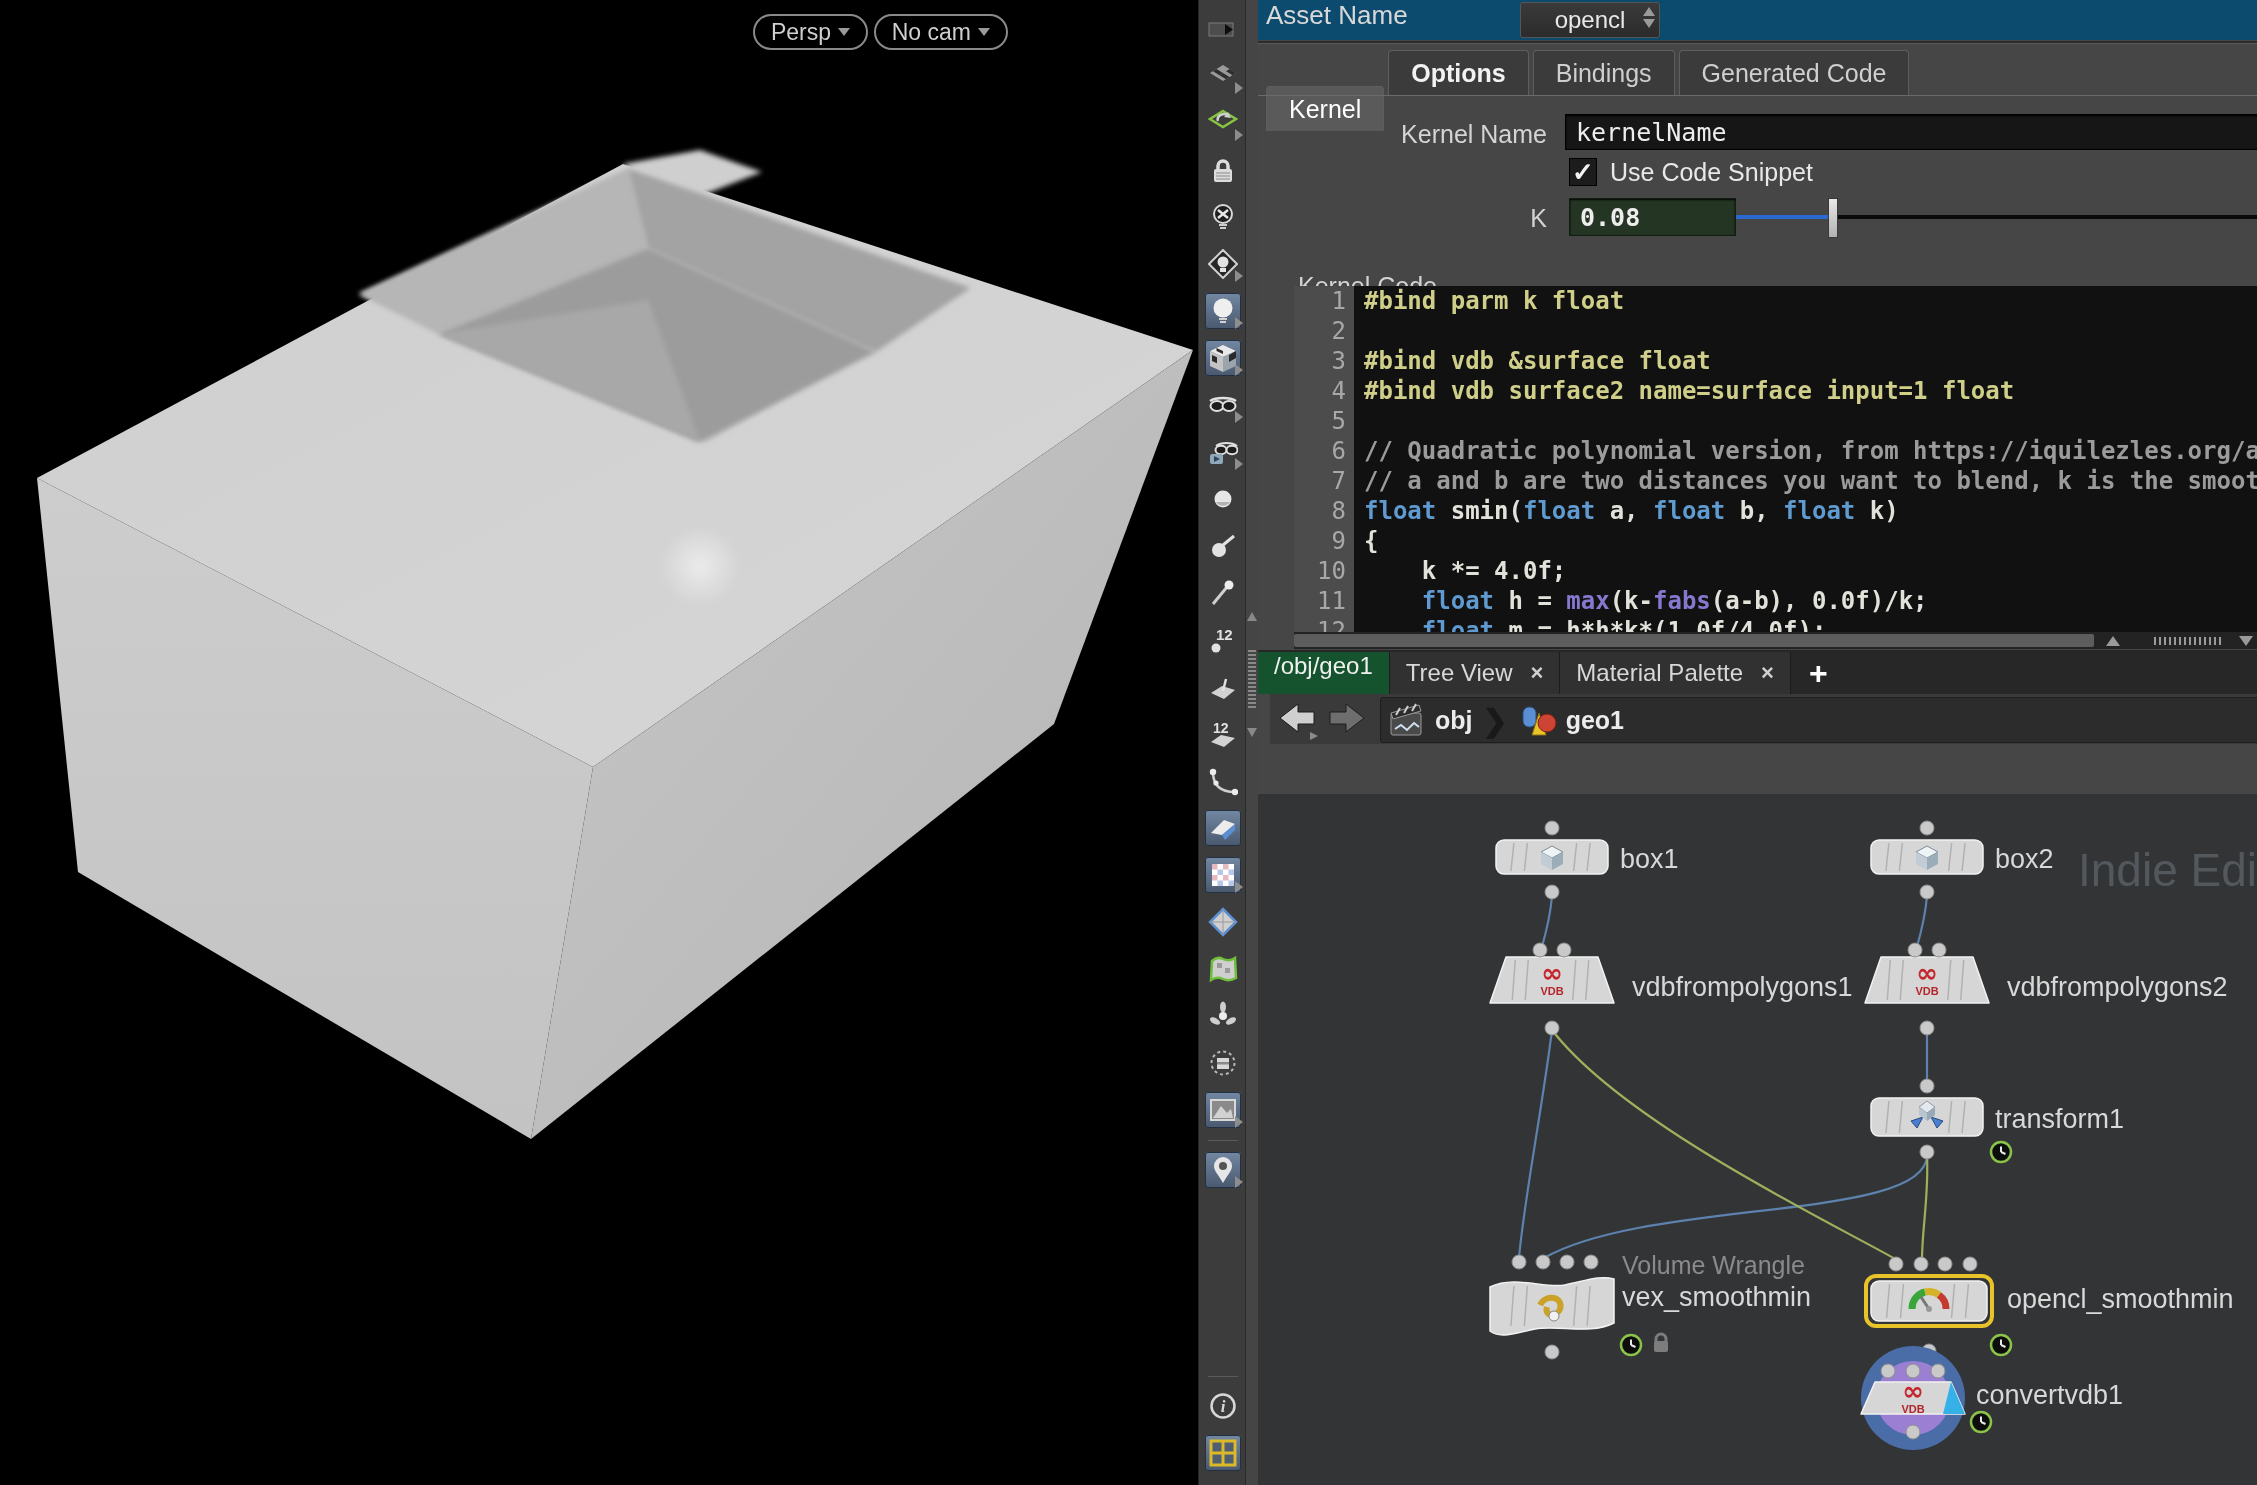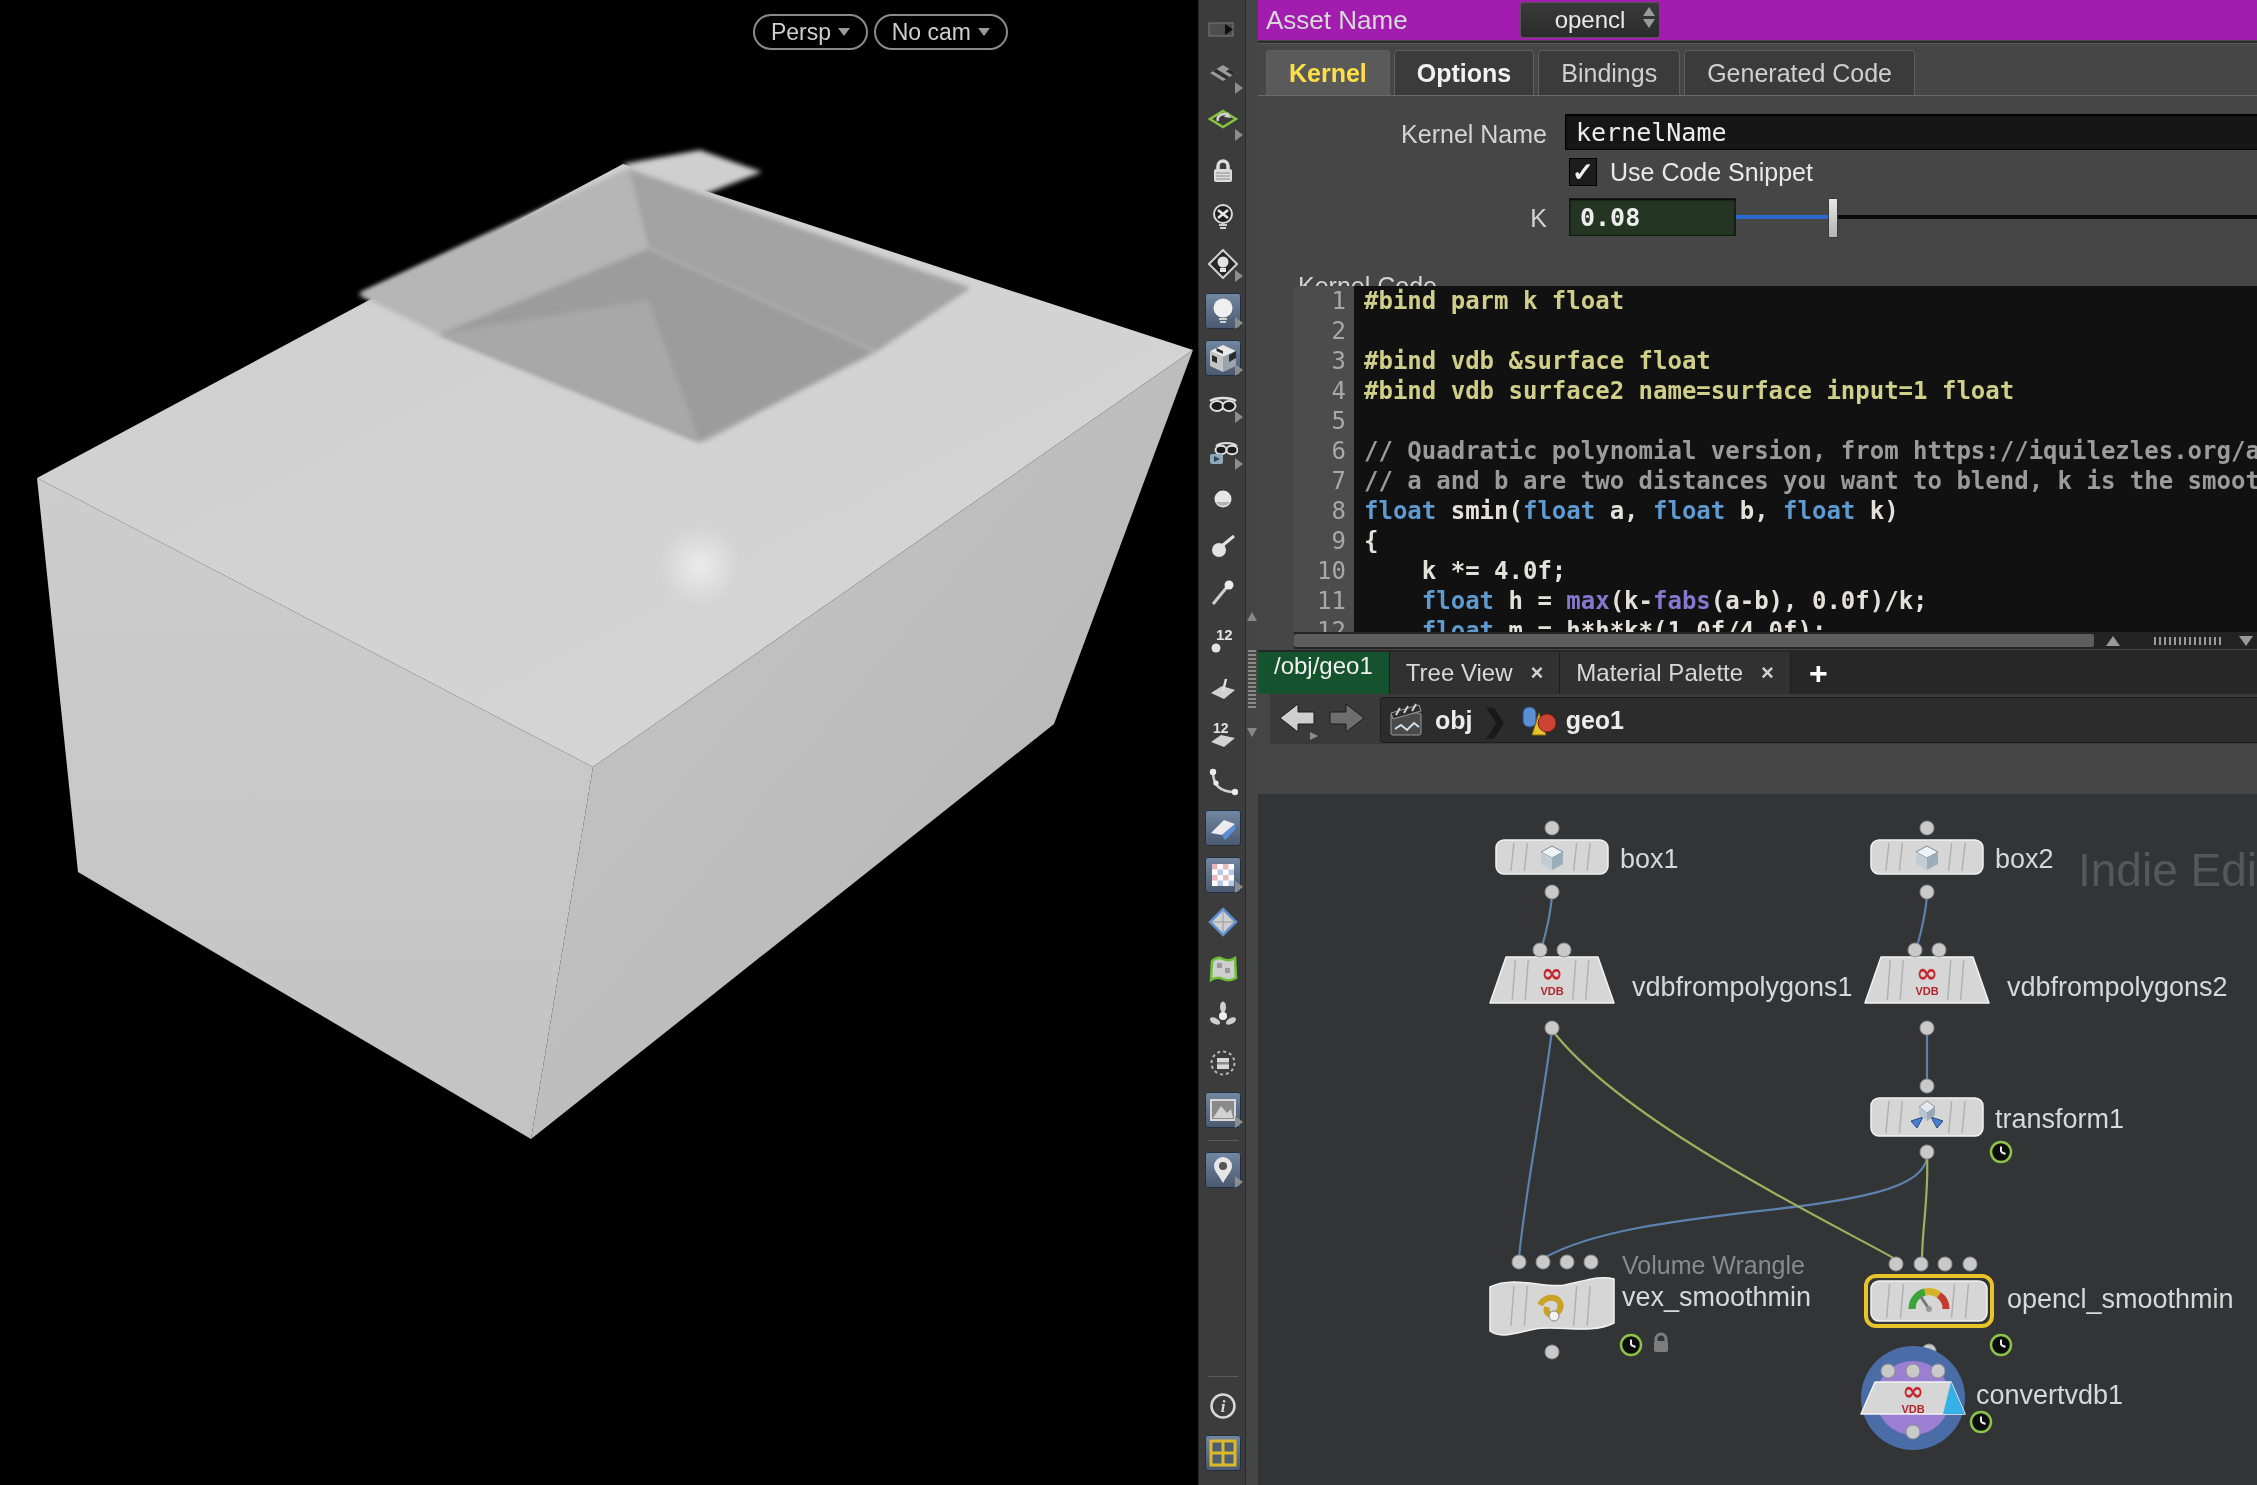--- a/index.html
+++ b/index.html
@@ -21,33 +21,33 @@
   .tsep{width:30px;height:1px;background:#5a5a5a;margin-top:12px;}
   .tgap{height:176px;}
   
   #vsplit{left:1245px;top:0;width:13px;height:1485px;background:#454545;border-left:1px solid #2a2a2a;}
   #vsplit .grip{position:absolute;left:2px;top:648px;width:8px;height:60px;
      background:repeating-linear-gradient(#454545 0 2px,#8a8a8a 2px 4px);}
   #vsplit .tri-up{position:absolute;left:1px;top:612px;width:0;height:0;border-left:5px solid transparent;border-right:5px solid transparent;border-bottom:9px solid #888;}
   #vsplit .tri-dn{position:absolute;left:1px;top:728px;width:0;height:0;border-left:5px solid transparent;border-right:5px solid transparent;border-top:9px solid #888;}
   
   #rightpanel{left:1258px;top:0;width:999px;height:1485px;background:#464646;}
-  #assetrow{left:0;top:0;width:999px;height:40px;background:#a21caf;display:flex;align-items:center;}
+  #assetrow{left:0;top:0;width:999px;height:40px;background:#0c4a6e;display:flex;align-items:flex-start;}
   #assetrow .lbl{font-size:26px;color:#d8d8d8;margin-left:8px;}
   #assetdd{position:absolute;left:262px;top:2px;width:138px;height:34px;background:linear-gradient(#3a3a3a,#2b2b2b);
      border:1px solid #555;border-radius:3px;display:flex;align-items:center;justify-content:center;font-size:24px;color:#e8e8e8;}
   #assetdd .arrows{position:absolute;right:4px;top:4px;display:flex;flex-direction:column;gap:3px;}
   #assetdd .au{width:0;height:0;border-left:6px solid transparent;border-right:6px solid transparent;border-bottom:9px solid #9a9a9a;}
   #assetdd .ad{width:0;height:0;border-left:6px solid transparent;border-right:6px solid transparent;border-top:9px solid #9a9a9a;}
   #sepline{left:0;top:41px;width:999px;height:2px;background:#2c2c2c;border-bottom:1px solid #5a5a5a;}
   #ptabs{left:8px;top:50px;height:46px;display:flex;gap:4px;}
   .ptab{height:44px;padding:0 22px;display:flex;align-items:center;font-size:25px;color:#cfcfcf;
         background:#3b3b3b;border:1px solid #5e5e5e;border-bottom:none;border-radius:4px 4px 0 0;}
   .ptab.bold{font-weight:bold;color:#f2f2f2;}
-  .ptab.active{background:#5a5a5a;color:#fde047;font-weight:bold;}
+  .ptab.active{background:#5a5a5a;color:#ffffff;font-weight:normal;margin-top:36px;}
   #ptabline{left:0;top:95px;width:999px;height:1px;background:#6a6a6a;}
   .prow-label{position:absolute;text-align:right;font-size:25px;color:#d4d4d4;}
   .pfield{position:absolute;background:#161616;border:1px solid #000;box-shadow:inset 0 1px 2px #000;
           color:#ededed;font-family:"DejaVu Sans Mono",monospace;font-size:25px;display:flex;align-items:center;padding-left:10px;}
   #kcheck{position:absolute;left:311px;top:158px;width:26px;height:26px;background:#1c1c1c;border:1px solid #000;
           display:flex;align-items:center;justify-content:center;color:#f2f2f2;font-size:26px;font-weight:bold;}
   #kchecklbl{position:absolute;left:352px;top:158px;font-size:25px;color:#e8e8e8;}
   #kval{left:311px;top:198px;width:155px;height:36px;background:#243523;border:1px solid #121d12;font-weight:bold;}
   #kslider{position:absolute;left:478px;top:198px;width:521px;height:38px;}
   #kslider .track{position:absolute;left:0;top:17px;width:100%;height:4px;background:#0a0a0a;}

